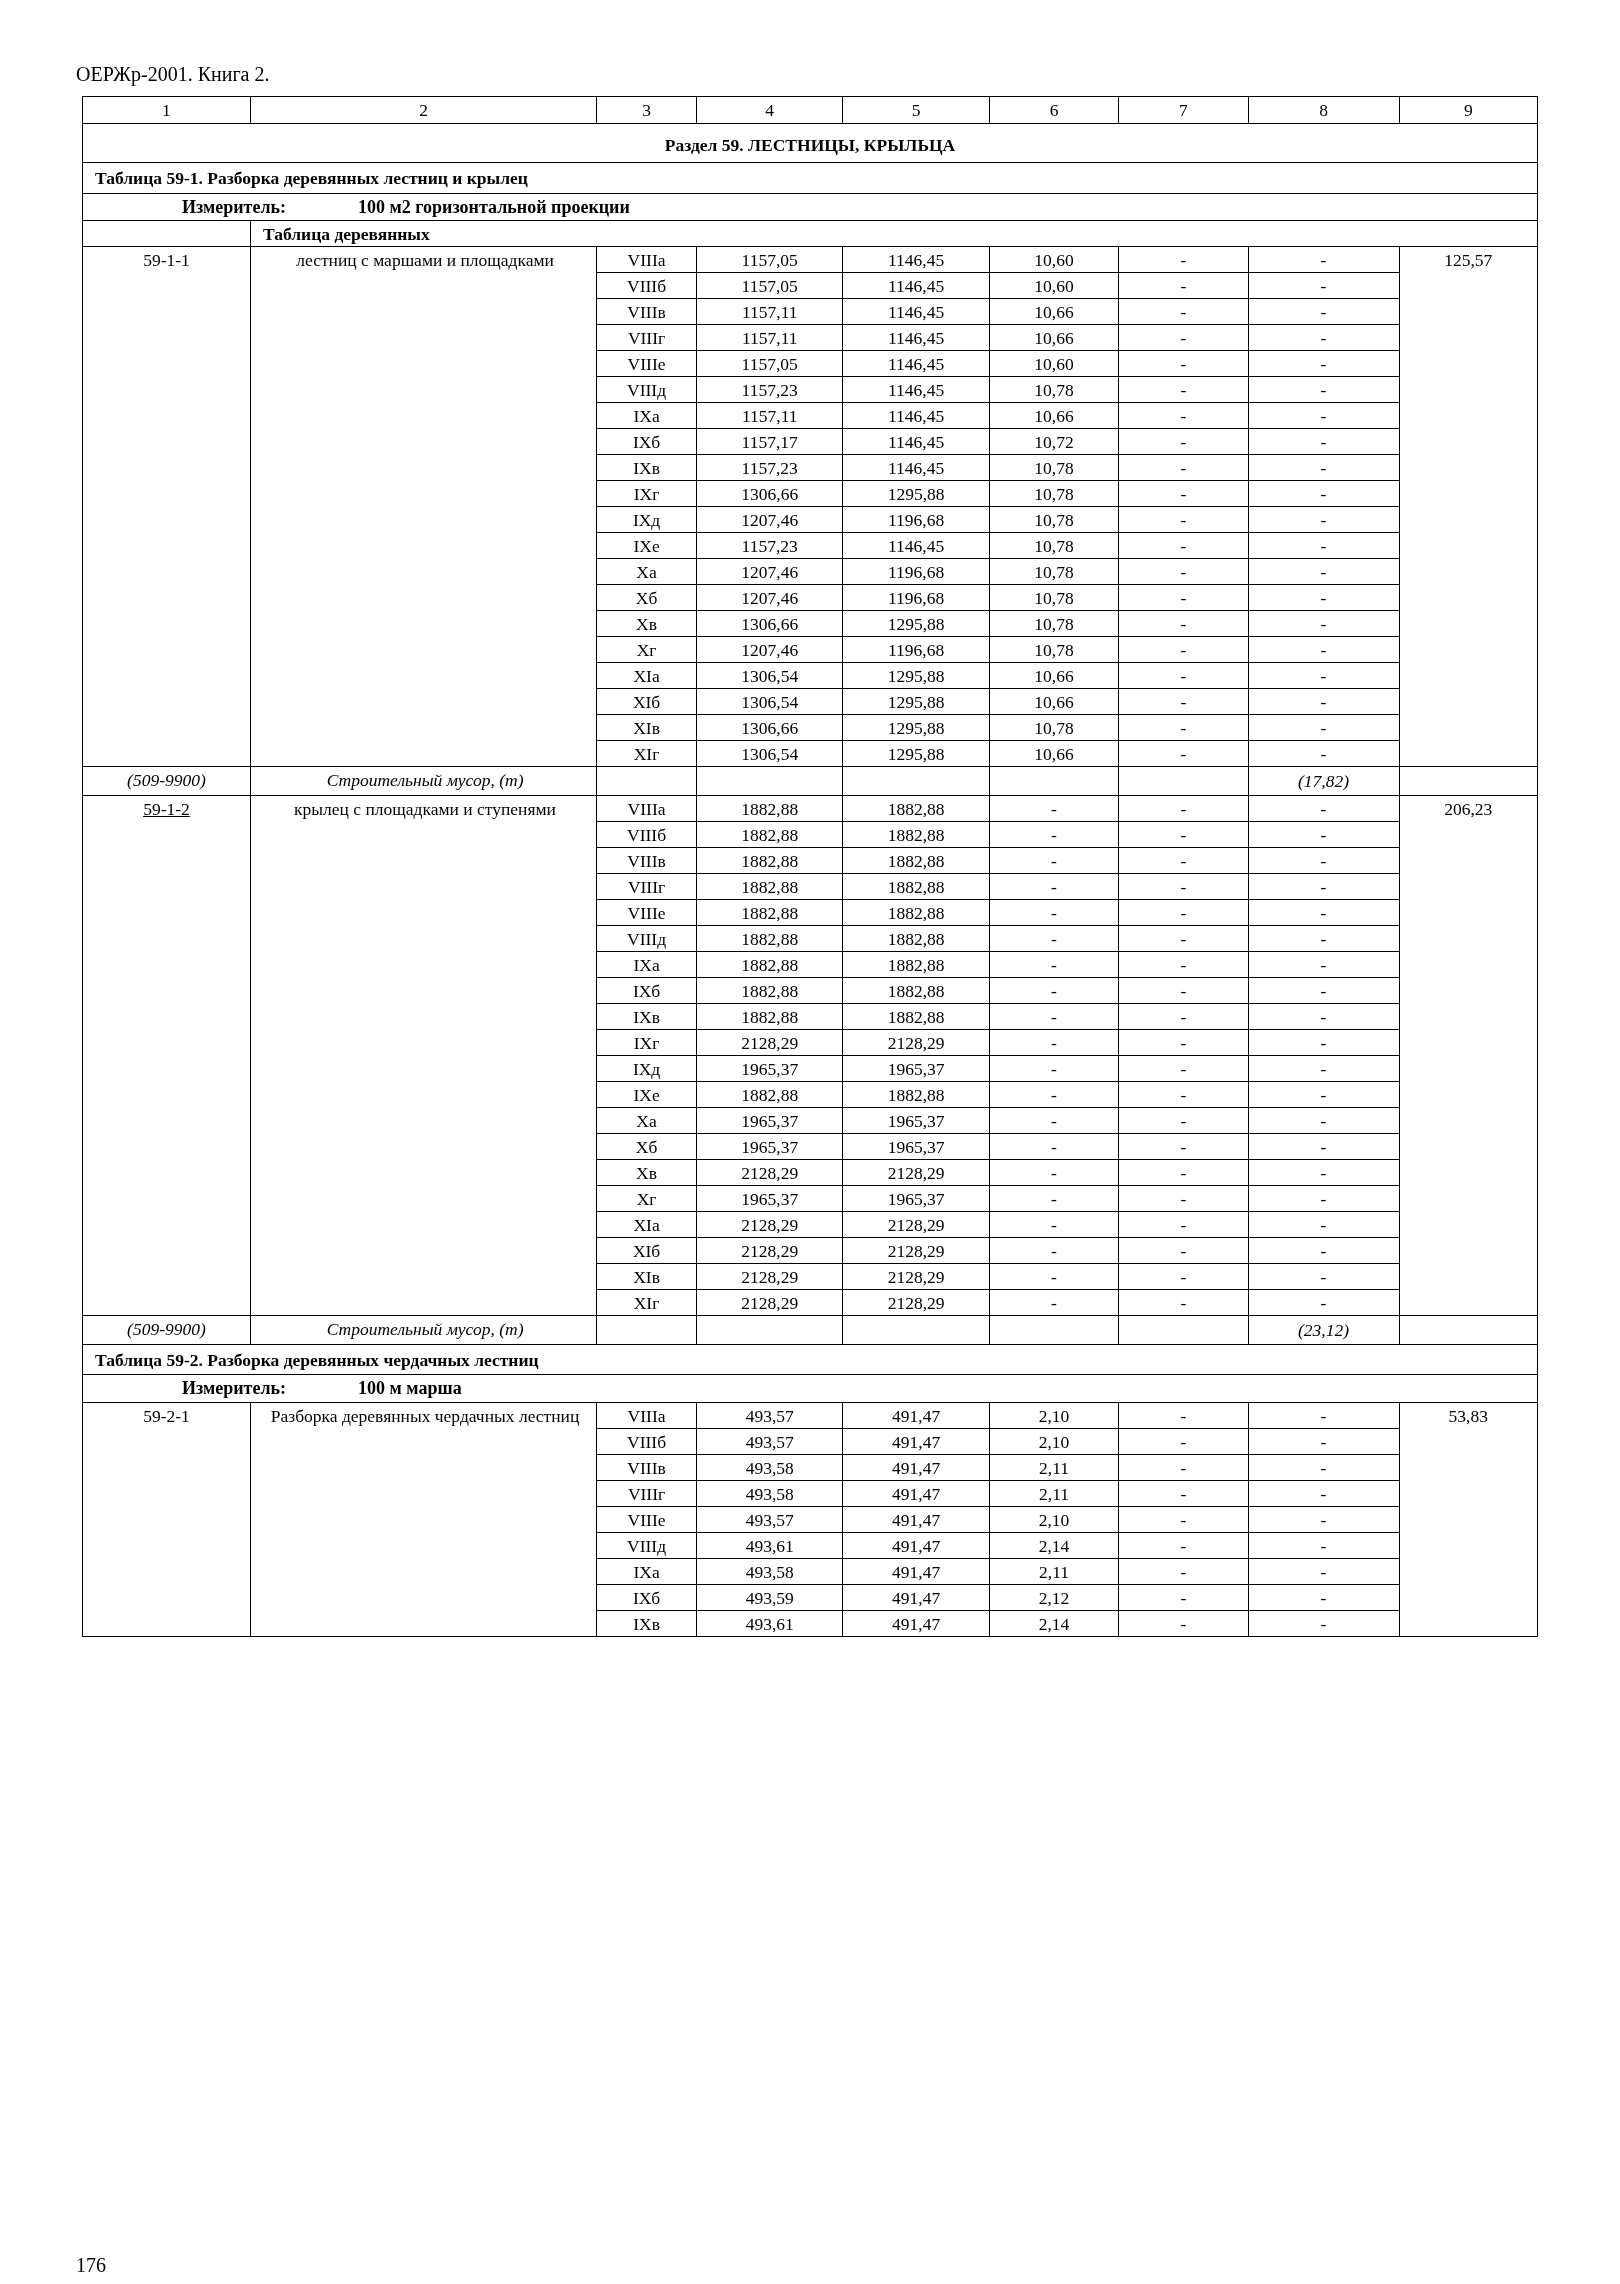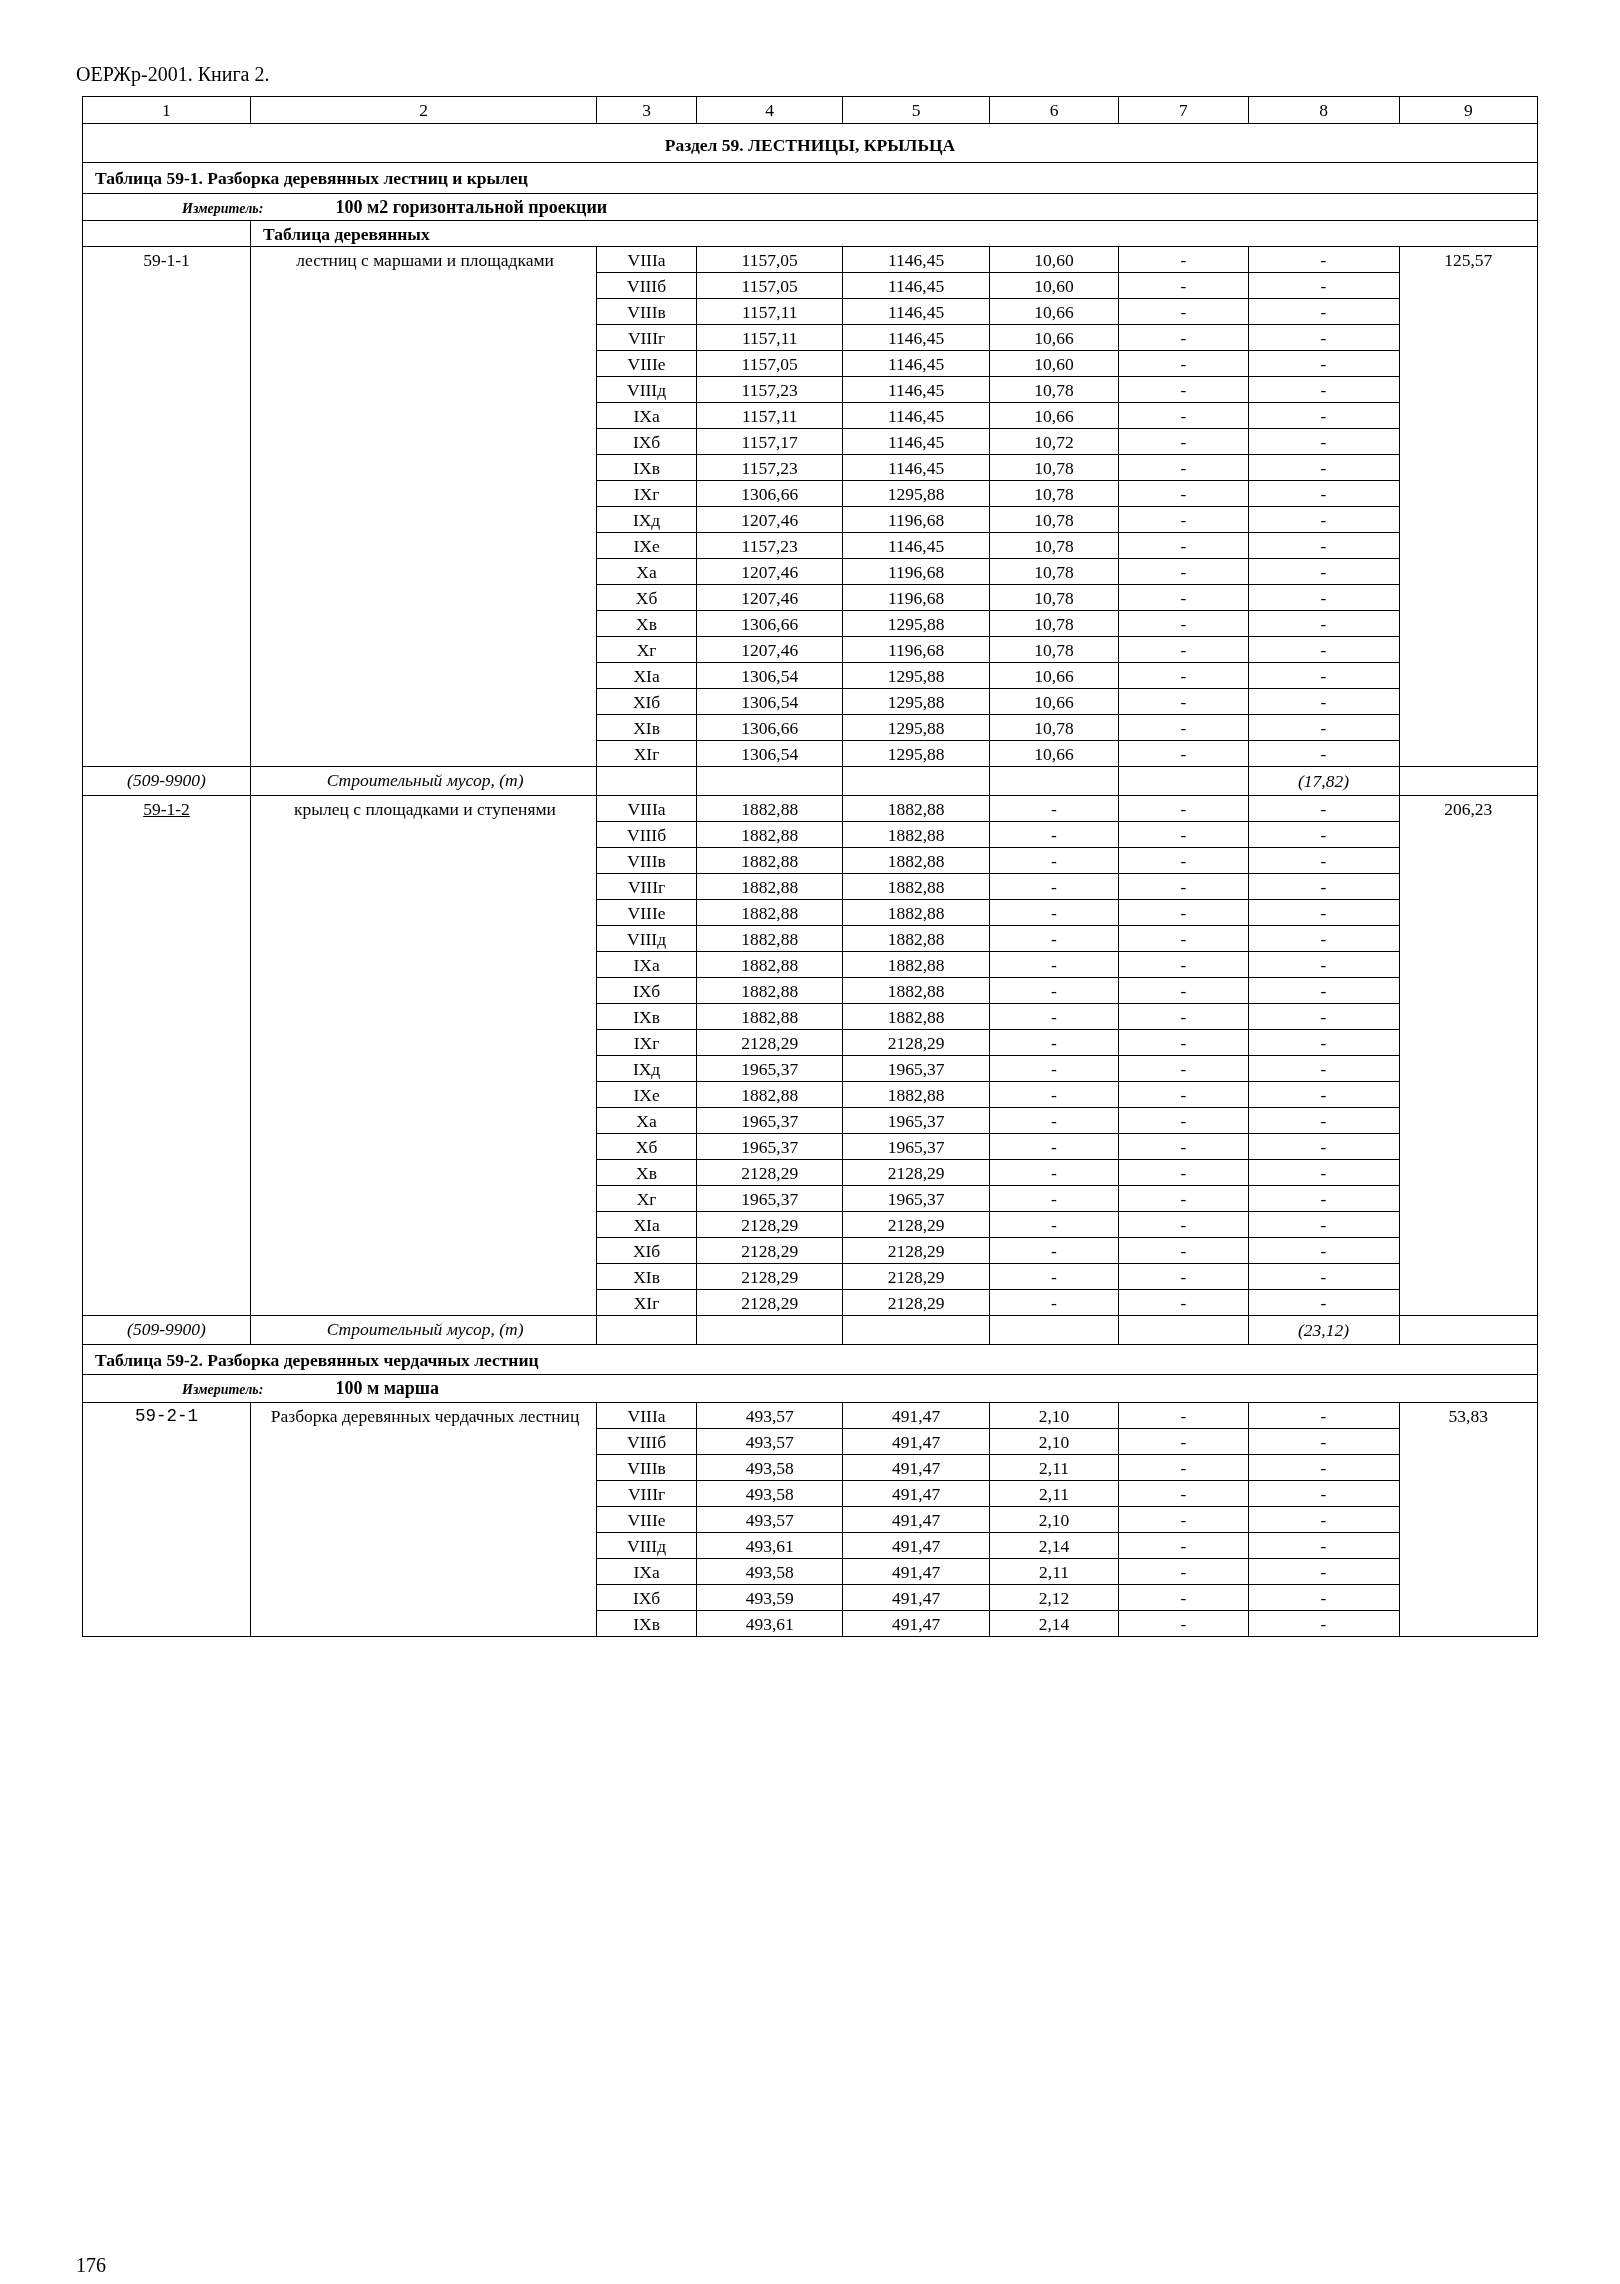--- a/index.html
+++ b/index.html
@@ -69,23 +69,22 @@
     text-align: left !important;
     padding: 4.6px 0 4.6px 12px !important;
   }
   .meter-row {
     text-align: left !important;
     padding: 3px 0 3px 0 !important;
   }
   .meter-label {
     display: inline-block;
     padding-left: 99px;
-    font-size: 14px;
+    font-size: 18px;
     font-weight: bold;
-    font-style: italic;
   }
   .meter-value {
     display: inline-block;
     padding-left: 72px;
     font-size: 18px;
     font-weight: bold;
   }
   .subhdr {
     text-align: left !important;
     padding: 2.3px 0 2.3px 12px !important;
@@ -507,21 +506,21 @@
           <td class="num italic">(23,12)</td>
           <td>&nbsp;</td>
         </tr>
         <tr>
           <td colspan="9" class="table-title">Таблица 59-2. Разборка деревянных чердачных лестниц</td>
         </tr>
         <tr>
           <td colspan="9" class="meter-row"><span class="meter-label">Измеритель:</span><span class="meter-value">100 м марша</span></td>
         </tr>
         <tr class="datarow">
-          <td rowspan="9" class="code-cell vtop" style="padding-top: 3px; font-family: Liberation Mono, monospace;">59-2-1</td>
+          <td rowspan="9" class="code-cell vtop" style="padding-top: 3px;">59-2-1</td>
           <td rowspan="9" class="desc vtop">Разборка деревянных чердачных лестниц</td>
           <td class="rowlabel">VIIIа</td>
           <td class="num">493,57</td>
           <td class="num">491,47</td>
           <td class="num">2,10</td>
           <td class="num">-</td>
           <td class="num">-</td>
           <td rowspan="9" class="num vtop" style="padding-top: 3px;">53,83</td>
         </tr>
         <tr class="datarow">

